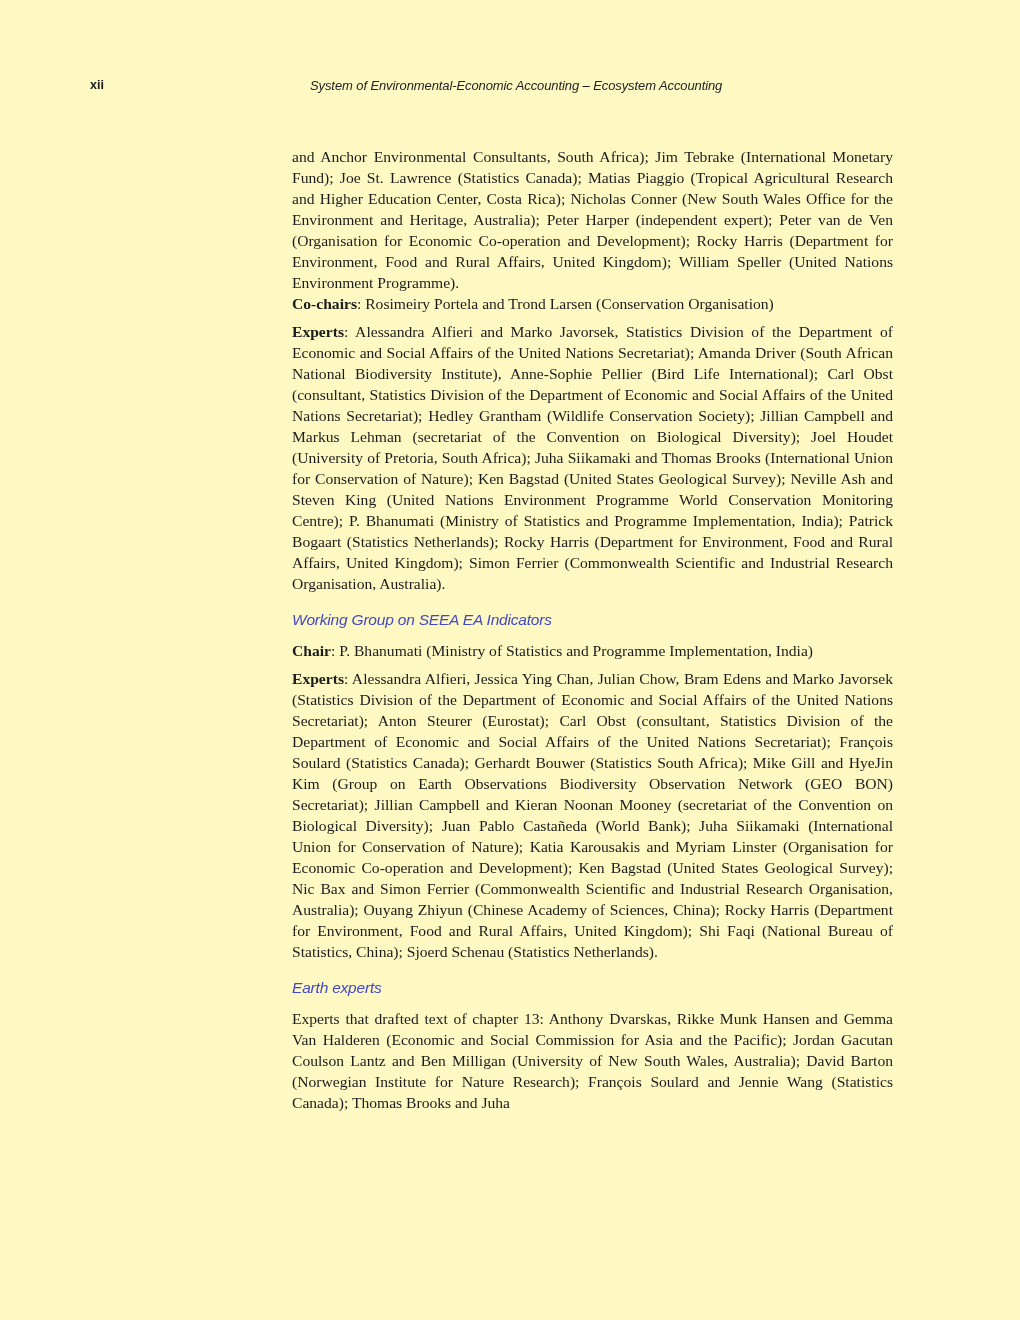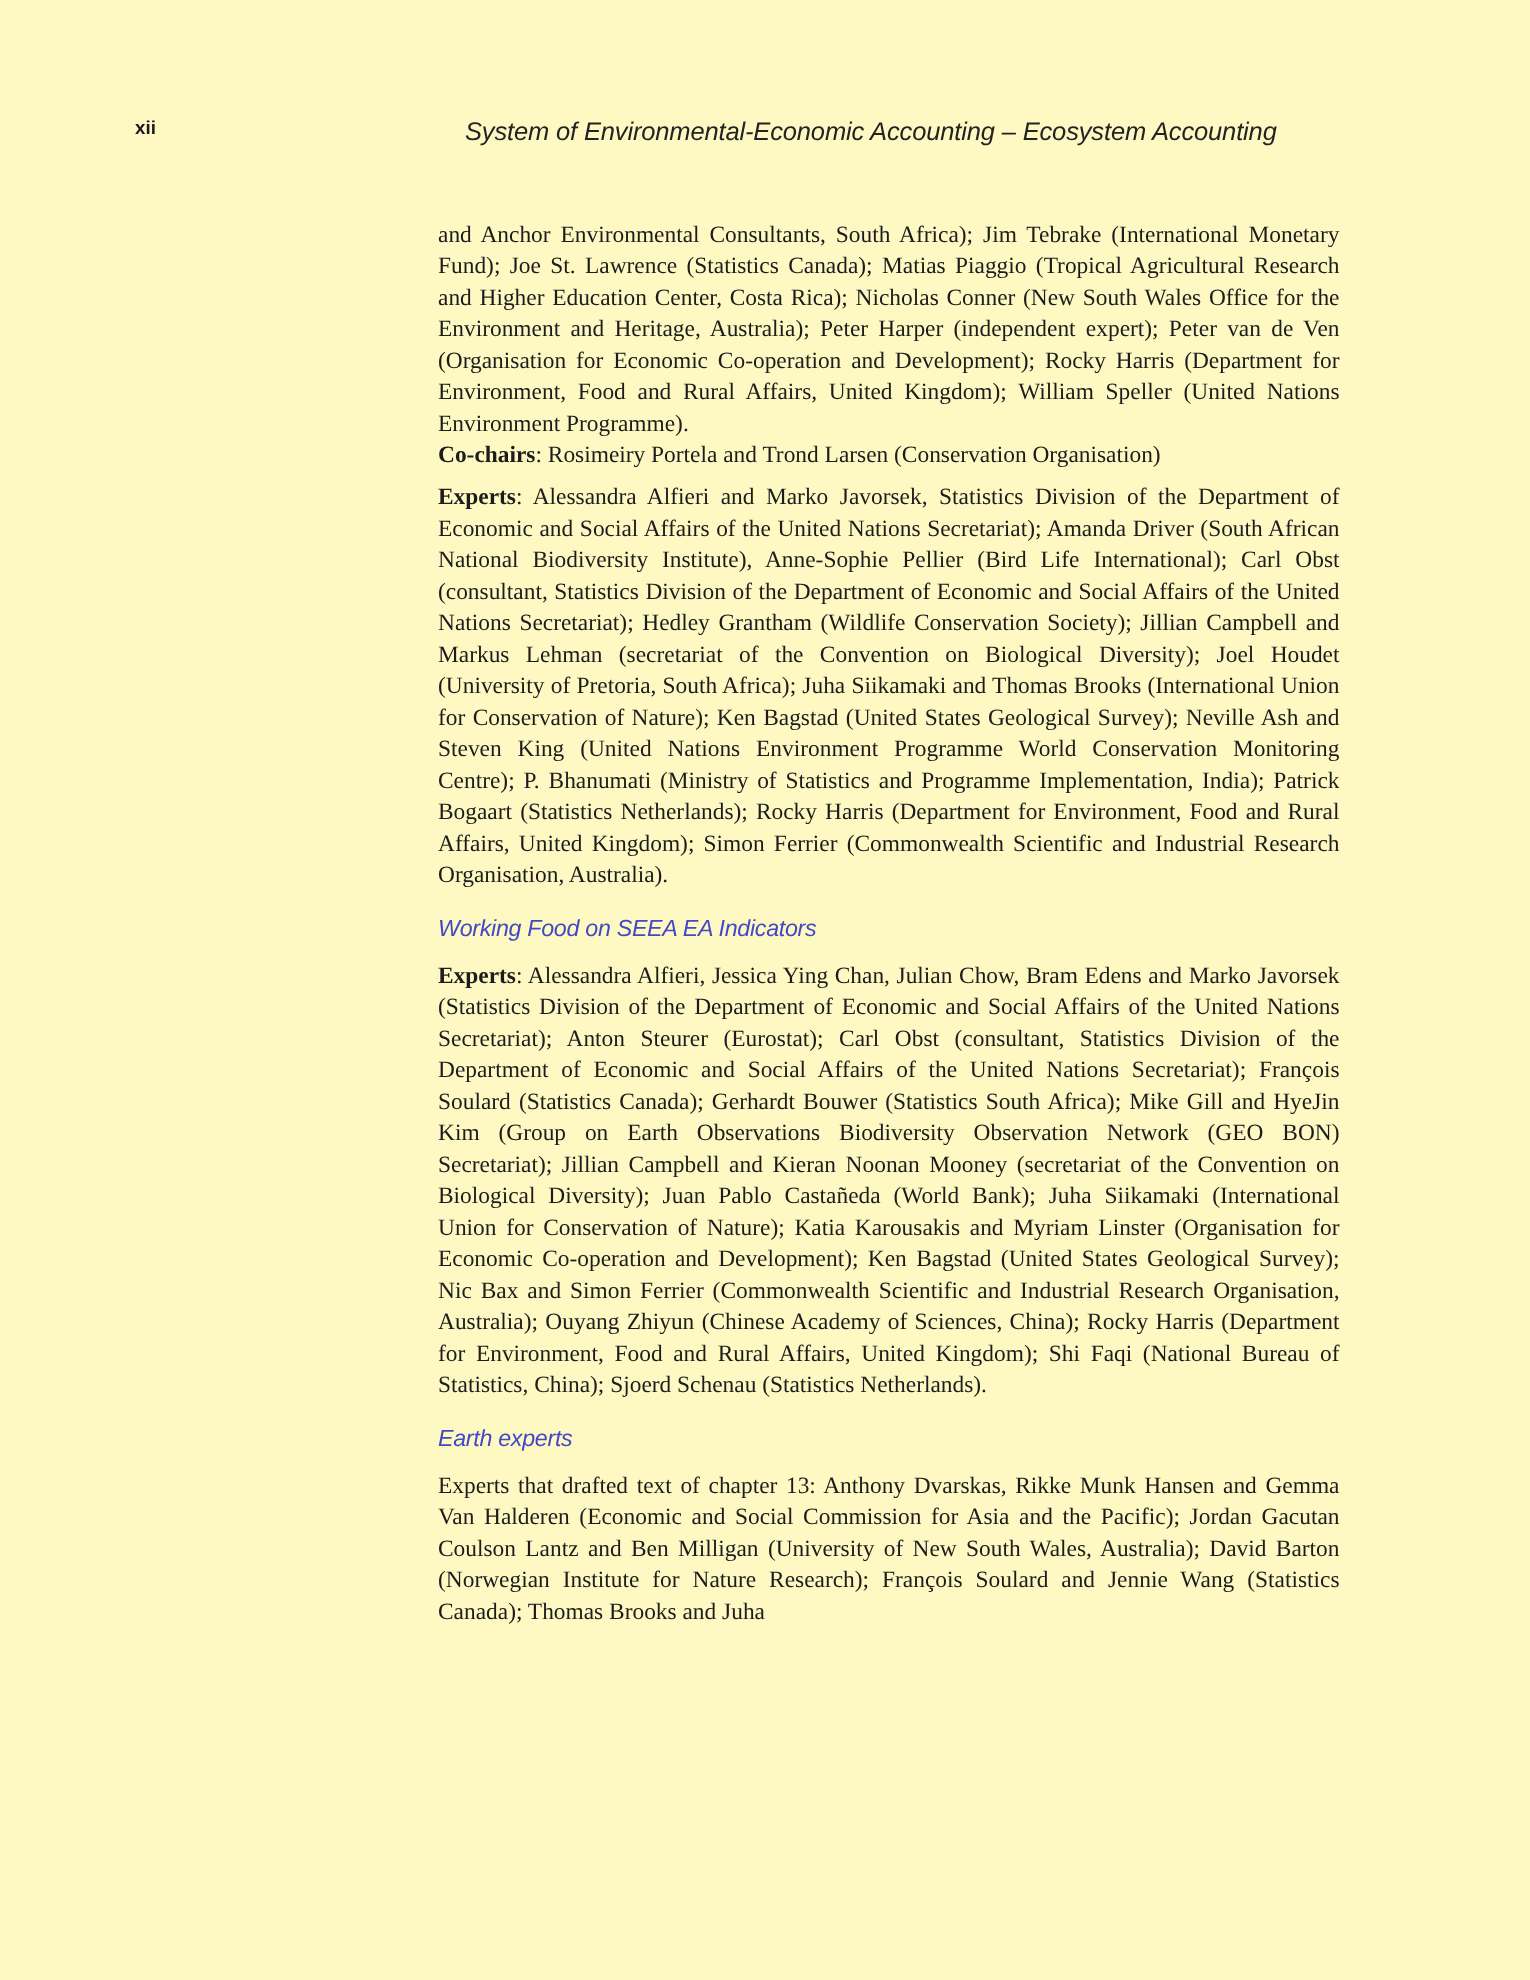--- a/index.html
+++ b/index.html
@@ -24,21 +24,21 @@
     font-weight: bold;
     font-size: 12.5px;
     color: #1a1a1a;
   }
   .running-title {
     position: absolute;
     left: 310px;
     top: 78px;
     font-family: "Liberation Sans", "DejaVu Sans", sans-serif;
     font-style: italic;
-    font-size: 17px;
+    font-size: 13px;
     letter-spacing: -0.1px;
     color: #232323;
   }
   .column {
     position: absolute;
     left: 292px;
     top: 146px;
     width: 601px;
   }
   p.body {
@@ -79,21 +79,22 @@
   <main class="column">
 
     <p class="body">and Anchor Environmental Consultants, South Africa); Jim Tebrake (International Monetary Fund); Joe St. Lawrence (Statistics Canada); Matias Piaggio (Tropical Agricultural Research and Higher Education Center, Costa Rica); Nicholas Conner (New South Wales Office for the Environment and Heritage, Australia); Peter Harper (independent expert); Peter van de Ven (Organisation for Economic Co-operation and Development); Rocky Harris (Department for Environment, Food and Rural Affairs, United Kingdom); William Speller (United Nations Environment Programme).</p>
 
     <section>
       <p class="body"><span class="runin">Co-chairs</span><span>: Rosimeiry Portela and Trond Larsen (Conservation Organisation)</span></p>
       <p class="body"><span class="runin">Experts</span><span>: Alessandra Alfieri and Marko Javorsek, Statistics Division of the Department of Economic and Social Affairs of the United Nations Secretariat); Amanda Driver (South African National Biodiversity Institute), Anne-Sophie Pellier (Bird Life International); Carl Obst (consultant, Statistics Division of the Department of Economic and Social Affairs of the United Nations Secretariat); Hedley Grantham (Wildlife Conservation Society); Jillian Campbell and Markus Lehman (secretariat of the Convention on Biological Diversity); Joel Houdet (University of Pretoria, South Africa); Juha Siikamaki and Thomas Brooks (International Union for Conservation of Nature); Ken Bagstad (United States Geological Survey); Neville Ash and Steven King (United Nations Environment Programme World Conservation Monitoring Centre); P. Bhanumati (Ministry of Statistics and Programme Implementation, India); Patrick Bogaart (Statistics Netherlands); Rocky Harris (Department for Environment, Food and Rural Affairs, United Kingdom); Simon Ferrier (Commonwealth Scientific and Industrial Research Organisation, Australia).</span></p>
     </section>
 
     <section>
-      <h2 class="subhead">Working Food on SEEA EA Indicators</h2>
+      <h2 class="subhead">Working Group on SEEA EA Indicators</h2>
+      <p class="body"><span class="runin">Chair</span><span>: P. Bhanumati (Ministry of Statistics and Programme Implementation, India)</span></p>
       <p class="body"><span class="runin">Experts</span><span>: Alessandra Alfieri, Jessica Ying Chan, Julian Chow, Bram Edens and Marko Javorsek (Statistics Division of the Department of Economic and Social Affairs of the United Nations Secretariat); Anton Steurer (Eurostat); Carl Obst (consultant, Statistics Division of the Department of Economic and Social Affairs of the United Nations Secretariat); François Soulard (Statistics Canada); Gerhardt Bouwer (Statistics South Africa); Mike Gill and HyeJin Kim (Group on Earth Observations Biodiversity Observation Network (GEO BON) Secretariat); Jillian Campbell and Kieran Noonan Mooney (secretariat of the Convention on Biological Diversity); Juan Pablo Castañeda (World Bank); Juha Siikamaki (International Union for Conservation of Nature); Katia Karousakis and Myriam Linster (Organisation for Economic Co-operation and Development); Ken Bagstad (United States Geological Survey); Nic Bax and Simon Ferrier (Commonwealth Scientific and Industrial Research Organisation, Australia); Ouyang Zhiyun (Chinese Academy of Sciences, China); Rocky Harris (Department for Environment, Food and Rural Affairs, United Kingdom); Shi Faqi (National Bureau of Statistics, China); Sjoerd Schenau (Statistics Netherlands).</span></p>
     </section>
 
     <section>
       <h2 class="subhead">Earth experts</h2>
       <p class="body"><span>Experts that drafted text of chapter 13: Anthony Dvarskas, Rikke Munk Hansen and Gemma Van Halderen (Economic and Social Commission for Asia and the Pacific); Jordan Gacutan Coulson Lantz and Ben Milligan (University of New South Wales, Australia); David Barton (Norwegian Institute for Nature Research); François Soulard and Jennie Wang (Statistics Canada); Thomas Brooks and Juha</span></p>
     </section>
 
   </main>
 </div>

